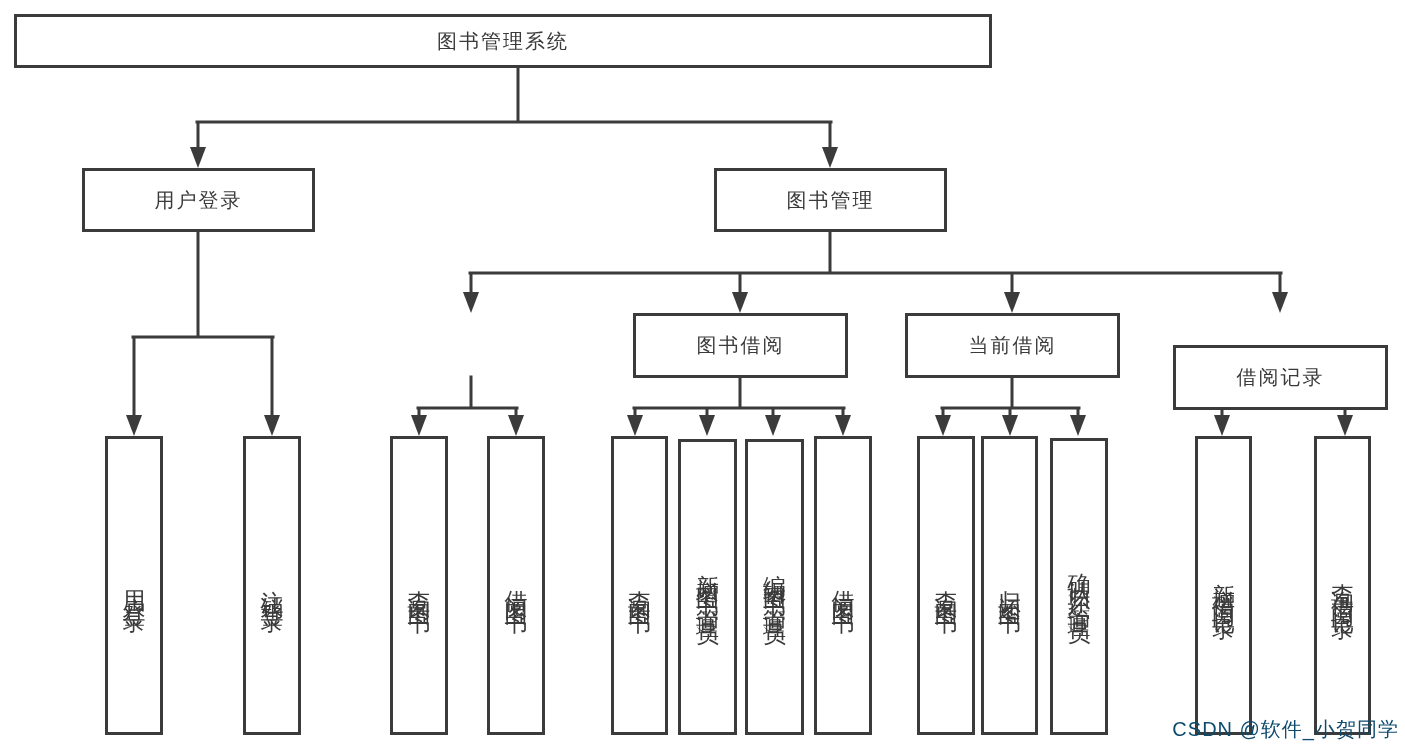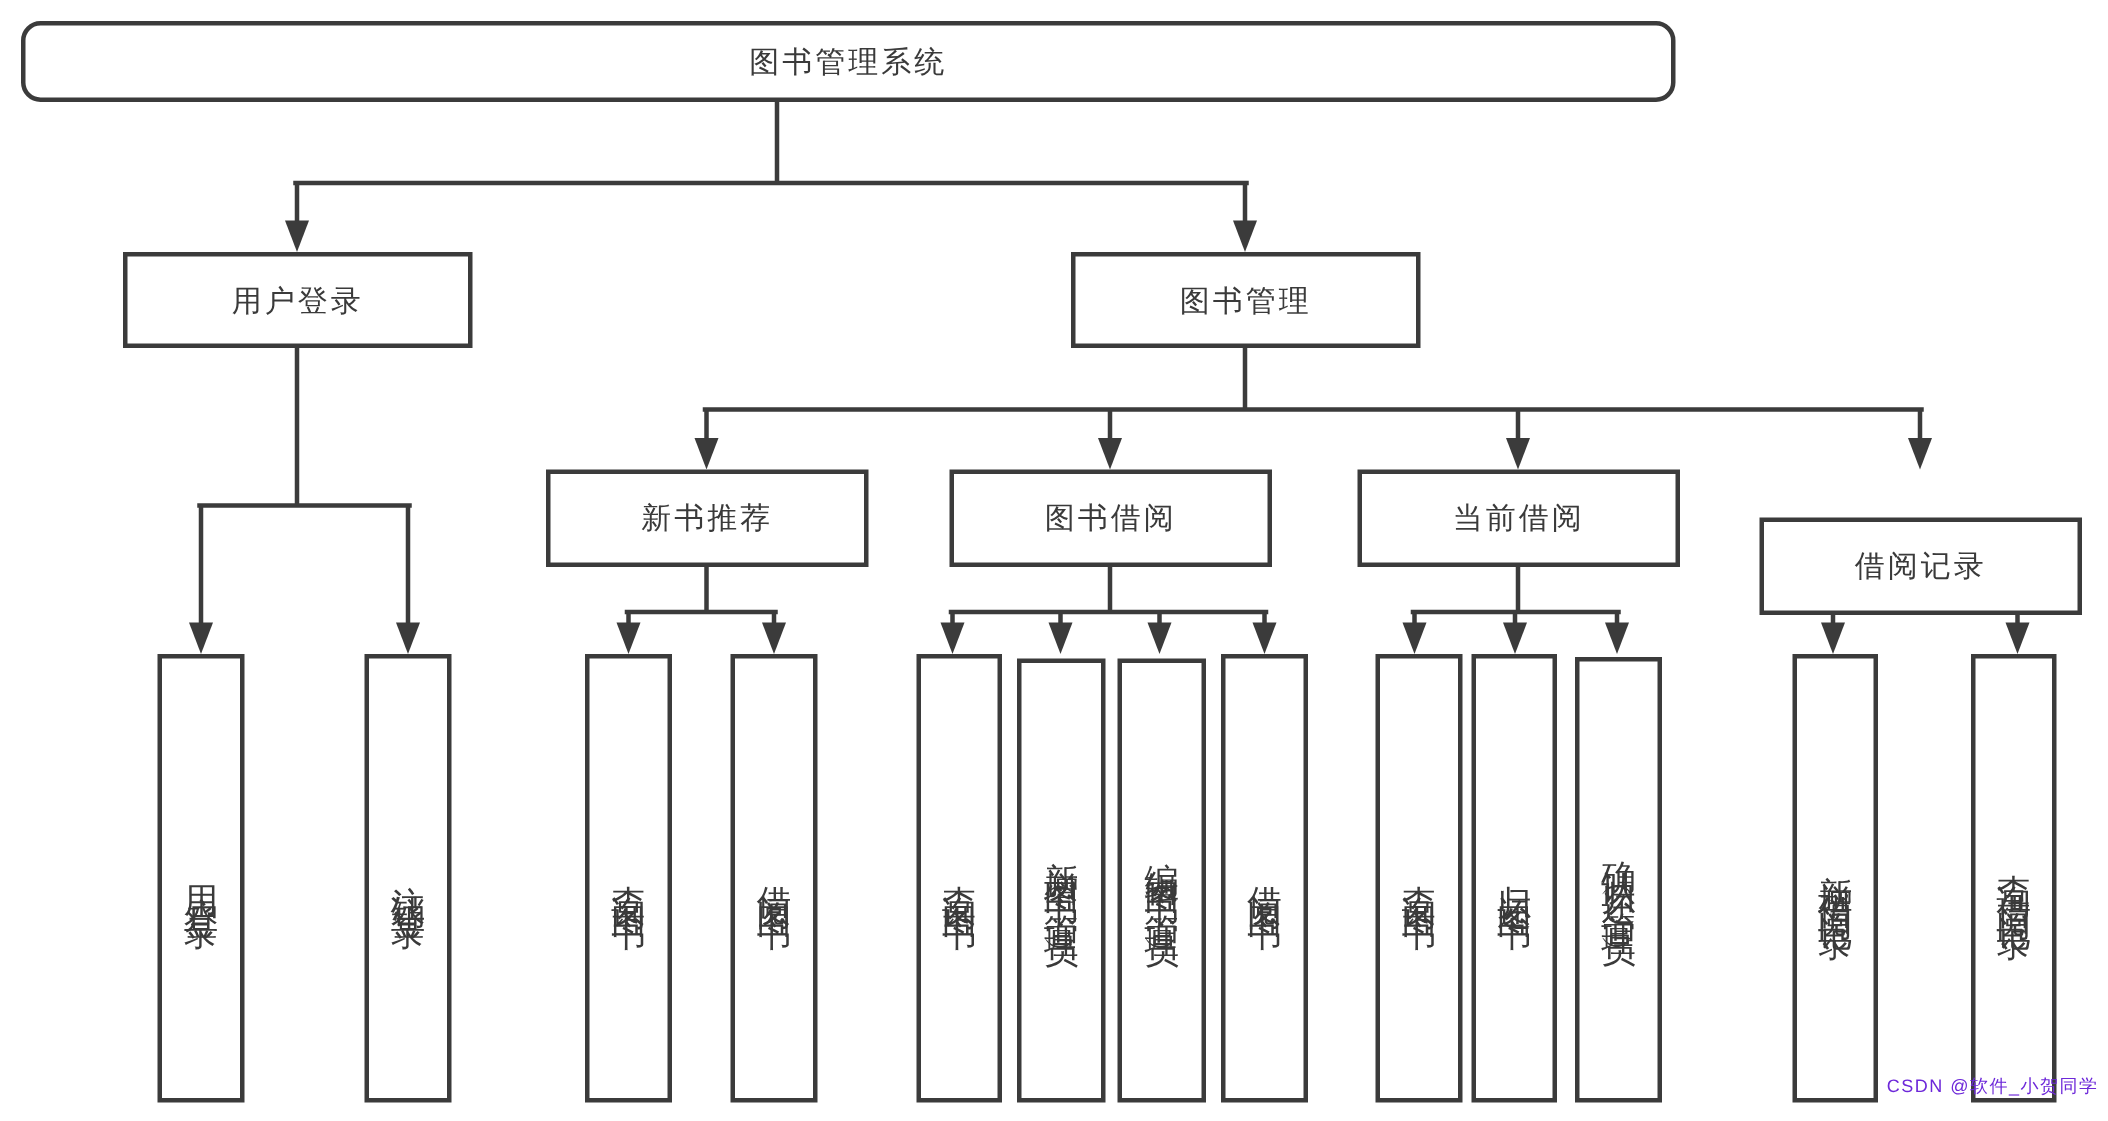--- a/index.html
+++ b/index.html
@@ -37,23 +37,23 @@
     writing-mode: vertical-rl;
     text-orientation: mixed;
     font-size: 23px;
     letter-spacing: 7px;
     line-height: 1;
   }
   #watermark {
     position: absolute;
     right: 6px;
     top: 716px;
-    font-size: 12px;
+    font-size: 20px;
     letter-spacing: 1px;
-    color: #6d28d9;
+    color: #0c4a6e;
     z-index: 3;
     white-space: nowrap;
   }
 </style>
 </head>
 <body>
 
 <div id="canvas">
 
   <svg id="connectors" viewBox="0 0 1405 747" xmlns="http://www.w3.org/2000/svg">
@@ -89,26 +89,25 @@
       <polygon points="765,415 781,415 773,436"></polygon>
       <polygon points="835,415 851,415 843,436"></polygon>
       <polygon points="935,415 951,415 943,436"></polygon>
       <polygon points="1002,415 1018,415 1010,436"></polygon>
       <polygon points="1070,415 1086,415 1078,436"></polygon>
       <polygon points="1214,415 1230,415 1222,436"></polygon>
       <polygon points="1337,415 1353,415 1345,436"></polygon>
     </g>
   </svg>
 
-  <div class="node hbox" style="left:14px; top:14px; width:1103px; height:54px;border-radius:13px;">图书管理系统</div>
+  <div class="node hbox" style="left:14px; top:14px; width:978px; height:54px;">图书管理系统</div>
 
   <div class="node hbox" style="left:82px; top:168px; width:233px; height:64px;">用户登录</div>
   <div class="node hbox" style="left:714px; top:168px; width:233px; height:64px;text-align:center;">图书管理</div>
 
-  <div class="node hbox" style="left:364px; top:313px; width:215px; height:65px;">新书推荐</div>
   <div class="node hbox" style="left:905px; top:313px; width:215px; height:65px;">当前借阅</div>
   <div class="node hbox" style="left:633px; top:313px; width:215px; height:65px;">图书借阅</div>
   <div class="node hbox" style="left:1173px; top:313px; width:215px; height:65px;margin-top:32px;">借阅记录</div>
 
   <div class="node vbox" style="left:105px; top:436px; width:58px; height:299px;">用户登录</div>
   <div class="node vbox" style="left:243px; top:436px; width:58px; height:299px;">注销登录</div>
 
   <div class="node vbox" style="left:390px; top:436px; width:58px; height:299px;">查询图书</div>
   <div class="node vbox" style="left:487px; top:436px; width:58px; height:299px;">借阅图书</div>
 

